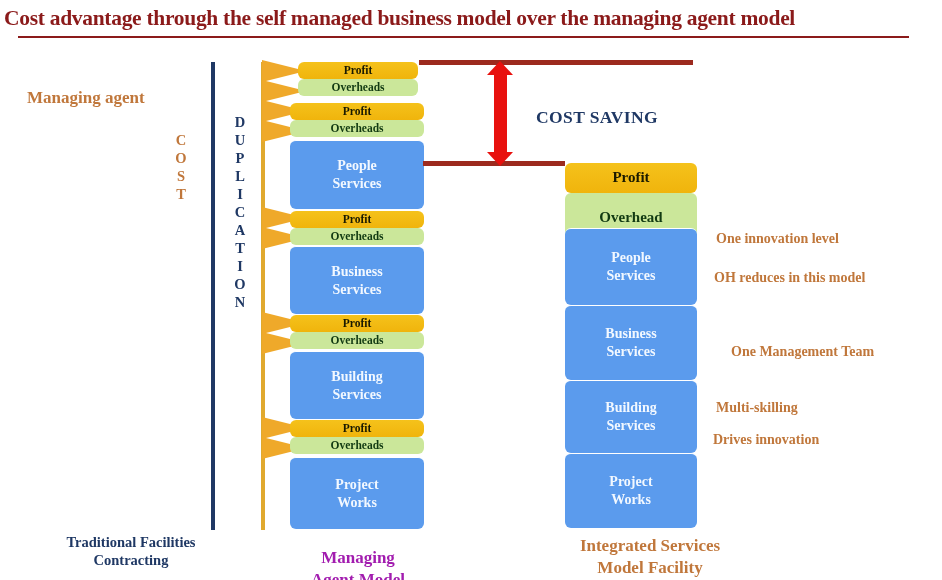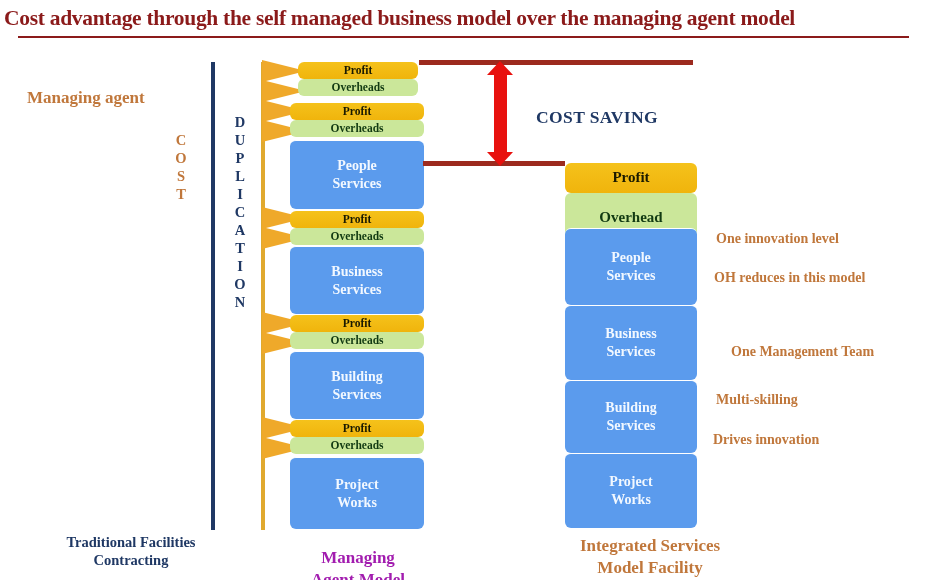--- a/index.html
+++ b/index.html
@@ -269,21 +269,21 @@
       <div class="block blk-service" style="left: 565px; width: 132px; top: 453px; height: 75px;">
         <span>Project</span>
         <span>Works</span>
       </div>
     </div>
 
   <div id="notes-group">
       <div class="note" style="left: 716px; top: 231px;">One innovation level</div>
       <div class="note" style="left: 714px; top: 270px;">OH reduces in  this model</div>
       <div class="note" style="left: 712px; top: 344px; margin-left: 19px;">One Management  Team</div>
-      <div class="note" style="left: 716px; top: 392px;">Multi-skilling</div>
+      <div class="note" style="left: 716px; top: 400px;">Multi-skilling</div>
       <div class="note" style="left: 713px; top: 416px; margin-top: 16px;">Drives innovation</div>
     </div>
 
   <div class="bottom-label trad-label">
     <span>Traditional Facilities</span><br>
     <span>Contracting</span>
   </div>
   <div class="bottom-label ma-model-label">
     <span>Managing</span><br>
     <span>Agent Model</span>

